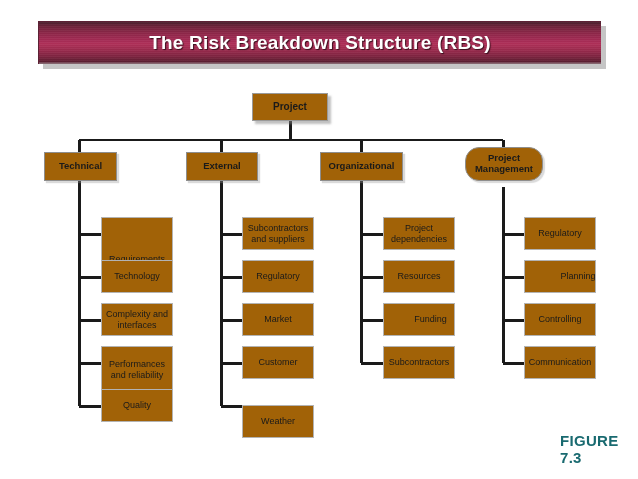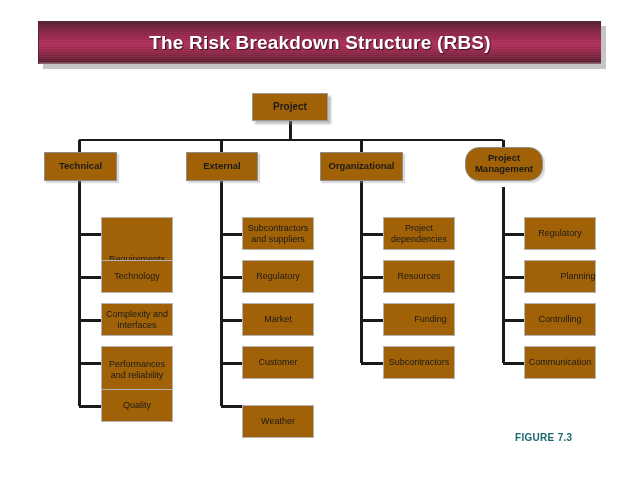--- a/index.html
+++ b/index.html
@@ -102,24 +102,24 @@
   }
   .node-leaf {
     border: 1px solid #b3b3b3;
     font-size: 9px;
     font-weight: normal;
   }
 
   
   #figure-label {
     position: absolute;
-    left: 515px;
+    left: 560px;
     top: 432px;
     color: #196a70;
-    font-size: 10px;
+    font-size: 15px;
     font-weight: bold;
     letter-spacing: 0.3px;
   }
   #page-number {
     position: absolute;
     left: 437px;
     top: 443px;
     color: #1a1a1a;
     font-family: "Liberation Serif", serif;
     font-size: 32px;

